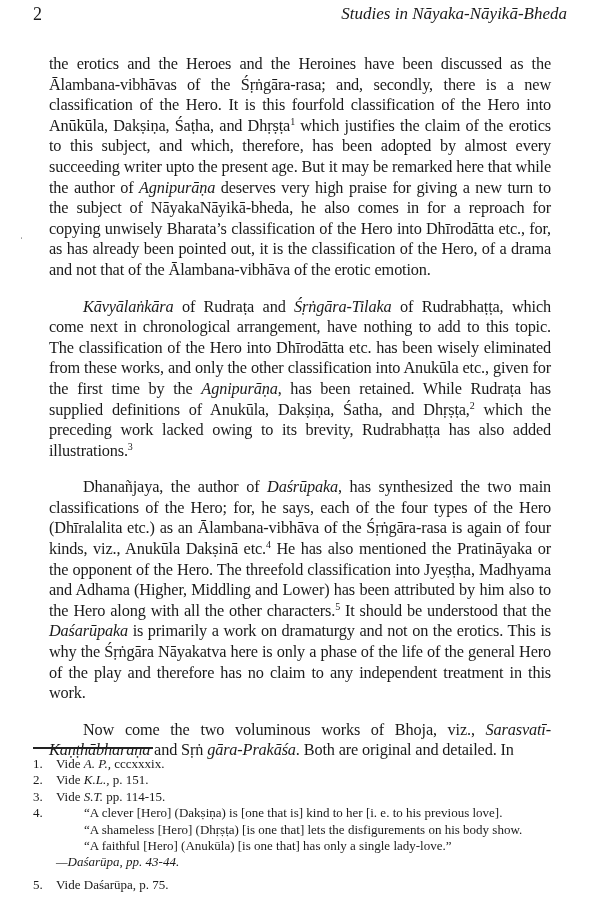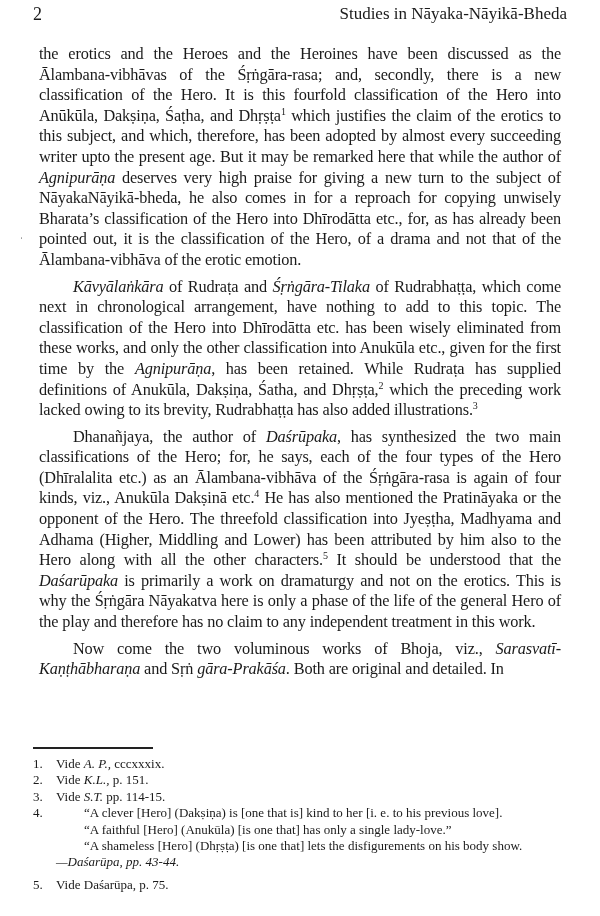--- a/index.html
+++ b/index.html
@@ -26,34 +26,35 @@
     }
     .page-num {
       position: absolute;
       left: 0;
       top: 0;
     }
     .running-head {
       position: absolute;
       right: 0;
       top: 0;
+      font-style: italic;
       font-size: 17px;
     }
     .body-text {
       position: absolute;
       top: 38px;
       left: 33px;
       width: 534px;
       font-size: 16.3px;
       line-height: 20.6px;
       text-align: justify;
       letter-spacing: -0.15px;
     }
     .body-text p {
-      margin: 6px;
+      margin: 16px;
     }
     .body-text p.indent {
       text-indent: 34px;
       margin-top: 6px;
     }
     .body-text i { font-style: italic; }
     sup {
       font-size: 10px;
       line-height: 0;
       vertical-align: 6px;
@@ -128,22 +129,22 @@
     <span class="fn-body">Vide <i>K.L.,</i> p. 151.</span>
   </div>
   <div class="fn">
     <span class="fn-num">3.</span>
     <span class="fn-body">Vide <i>S.T.</i> pp. 114-15.</span>
   </div>
   <div class="fn">
     <span class="fn-num">4.</span>
     <span class="fn-body">
       <span class="fn-line">“A clever [Hero] (Dakṣiṇa) is [one that is] kind to her [i. e. to his previous love].</span>
+      <span class="fn-line">“A shameless [Hero] (Dhṛṣṭa) [is one that] lets the disfigurements on his body show.</span>
       <span class="fn-line">“A faithful [Hero] (Anukūla) [is one that] has only a single lady-love.”</span>
-      <span class="fn-line">“A shameless [Hero] (Dhṛṣṭa) [is one that] lets the disfigurements on his body show.</span>
       <span class="fn-source">—Daśarūpa, pp. 43-44.</span>
     </span>
   </div>
   <div class="fn gap">
     <span class="fn-num">5.</span>
     <span class="fn-body">Vide Daśarūpa, p. 75.</span>
   </div>
 </div>
 
 </body></html>

